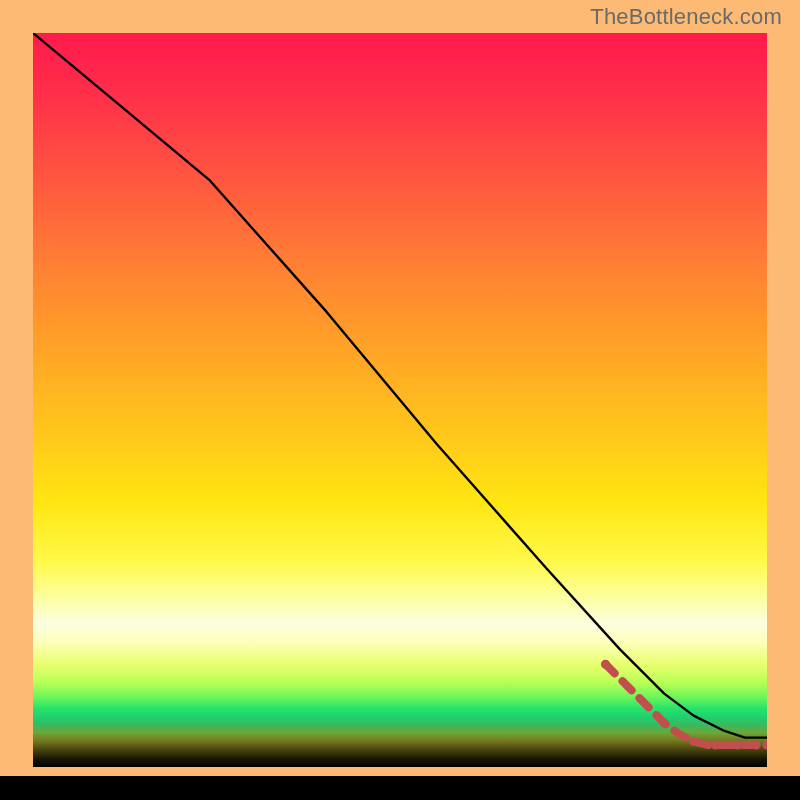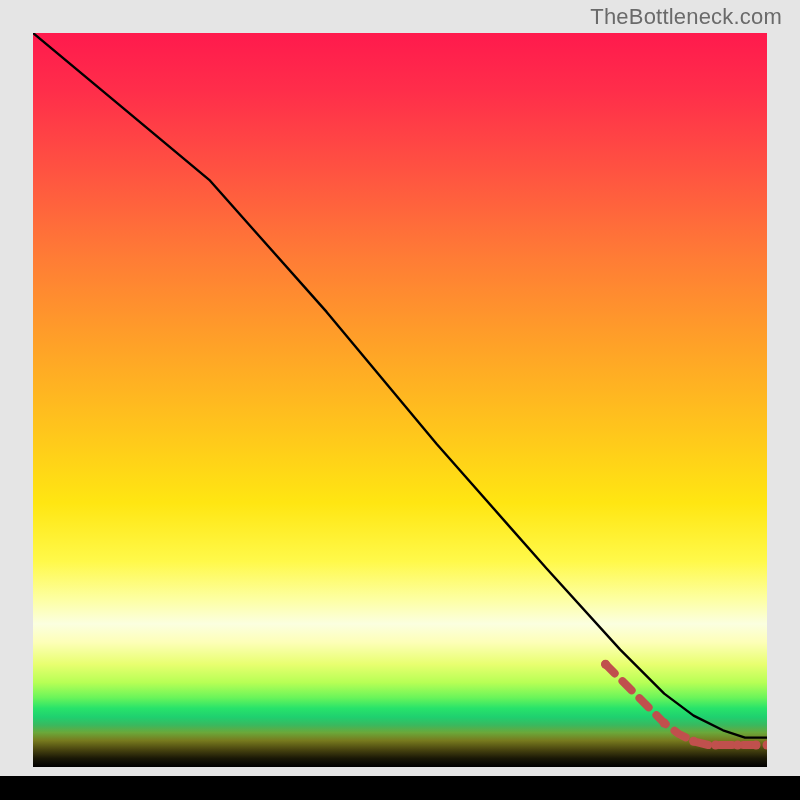--- a/index.html
+++ b/index.html
@@ -8,21 +8,21 @@
     width: 800px;
     height: 800px;
     background: #000;
     overflow: hidden;
     font-family: Arial, Helvetica, sans-serif;
   }
   .frame {
     position: relative;
     width: 800px;
     height: 776px;
-    background: #e5e5e5;
+    background: #fdba74;
   }
   .watermark {
     position: absolute;
     top: 4px;
     right: 18px;
     color: #6a6a6a;
     font-size: 22px;
     font-weight: 500;
     letter-spacing: 0.2px;
     z-index: 10;

